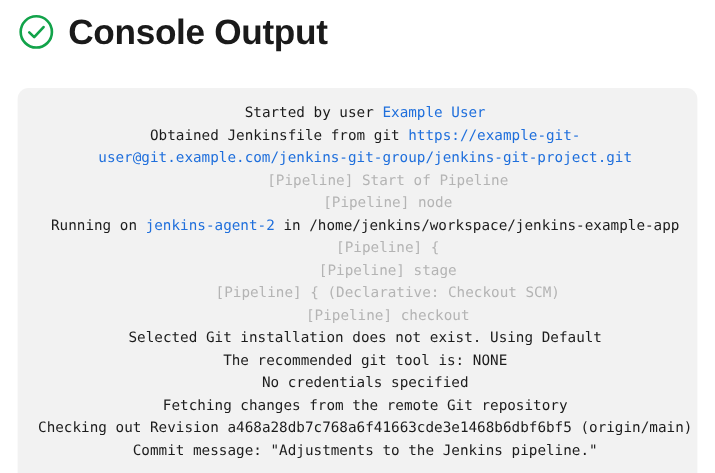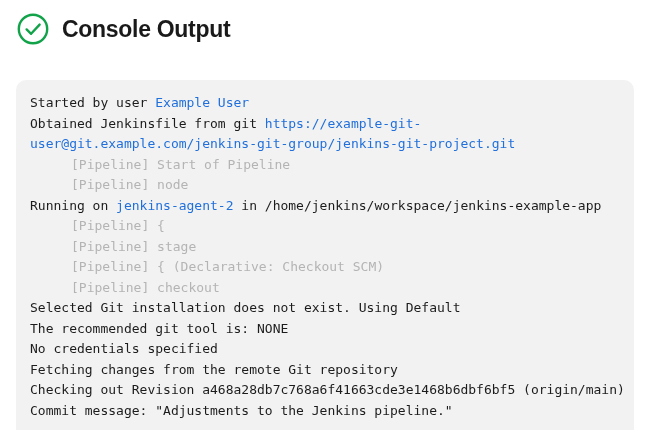--- a/index.html
+++ b/index.html
@@ -32,21 +32,21 @@
     box-sizing: border-box;
   }
   .status-icon {
     width: 34px;
     height: 34px;
     flex: 0 0 34px;
     display: block;
   }
   .page-title {
     font-family: "Liberation Sans", sans-serif;
-    font-size: 23px;
+    font-size: 32px;
     font-weight: bold;
     color: #1a1a1a;
     letter-spacing: -0.3px;
     line-height: 1;
     white-space: nowrap;
   }
 
   
   .console-panel {
     position: absolute;
@@ -61,20 +61,21 @@
     overflow: hidden;
   }
 
   .console-output {
     font-family: "DejaVu Sans Mono", "Liberation Mono", monospace;
     font-size: 13px;
     line-height: 20.5px;
     color: #1c1c1c;
     white-space: pre-wrap;
     word-break: break-word;
+    text-align: center;
   }
 
   .log-line {
     display: block;
     white-space: pre-wrap;
     min-height: 20.5px;
   }
 
   .tok-plain  { color: #1c1c1c; }
   .tok-link   { color: #1f6fdc; }

